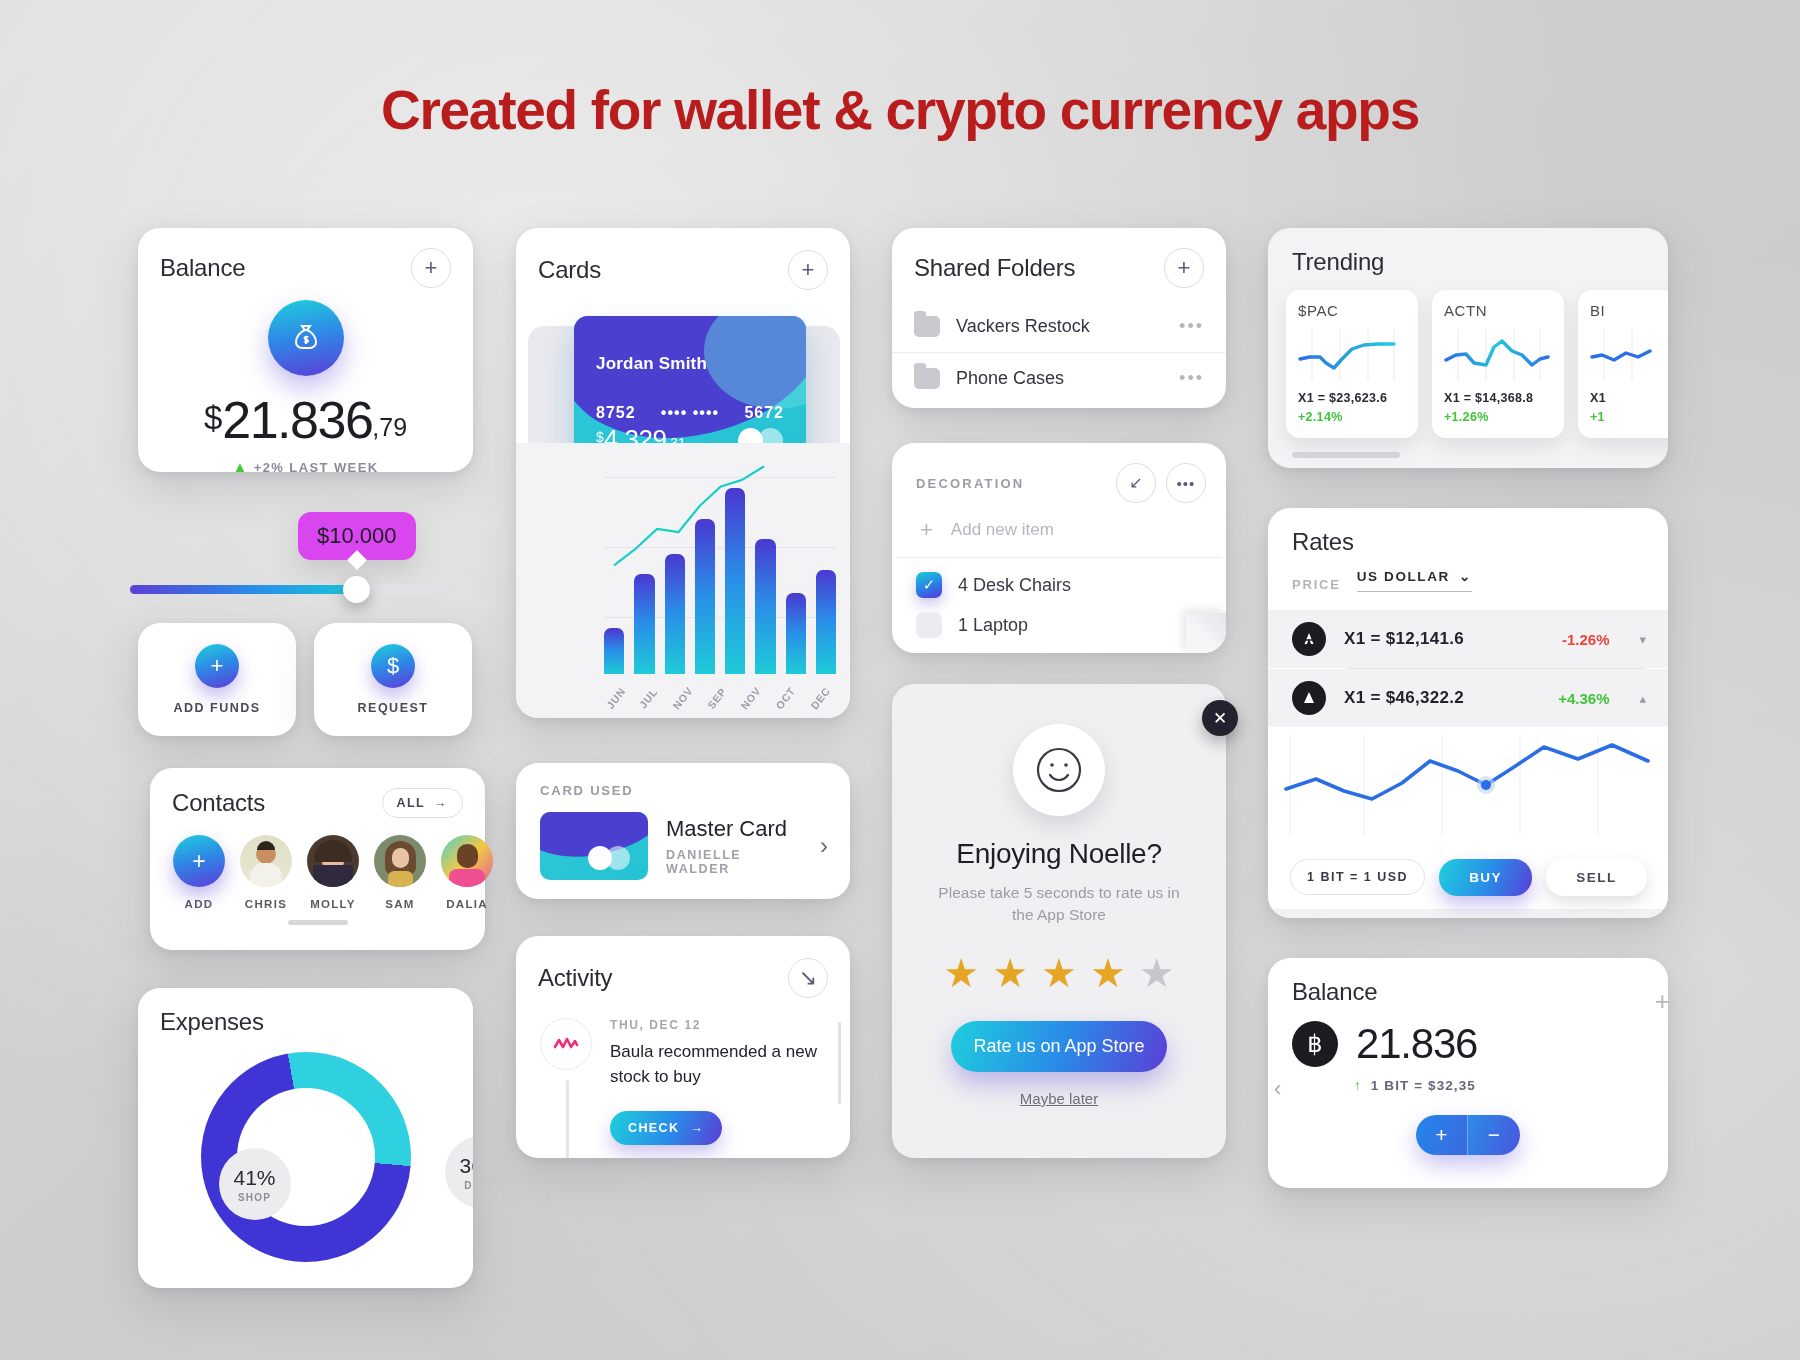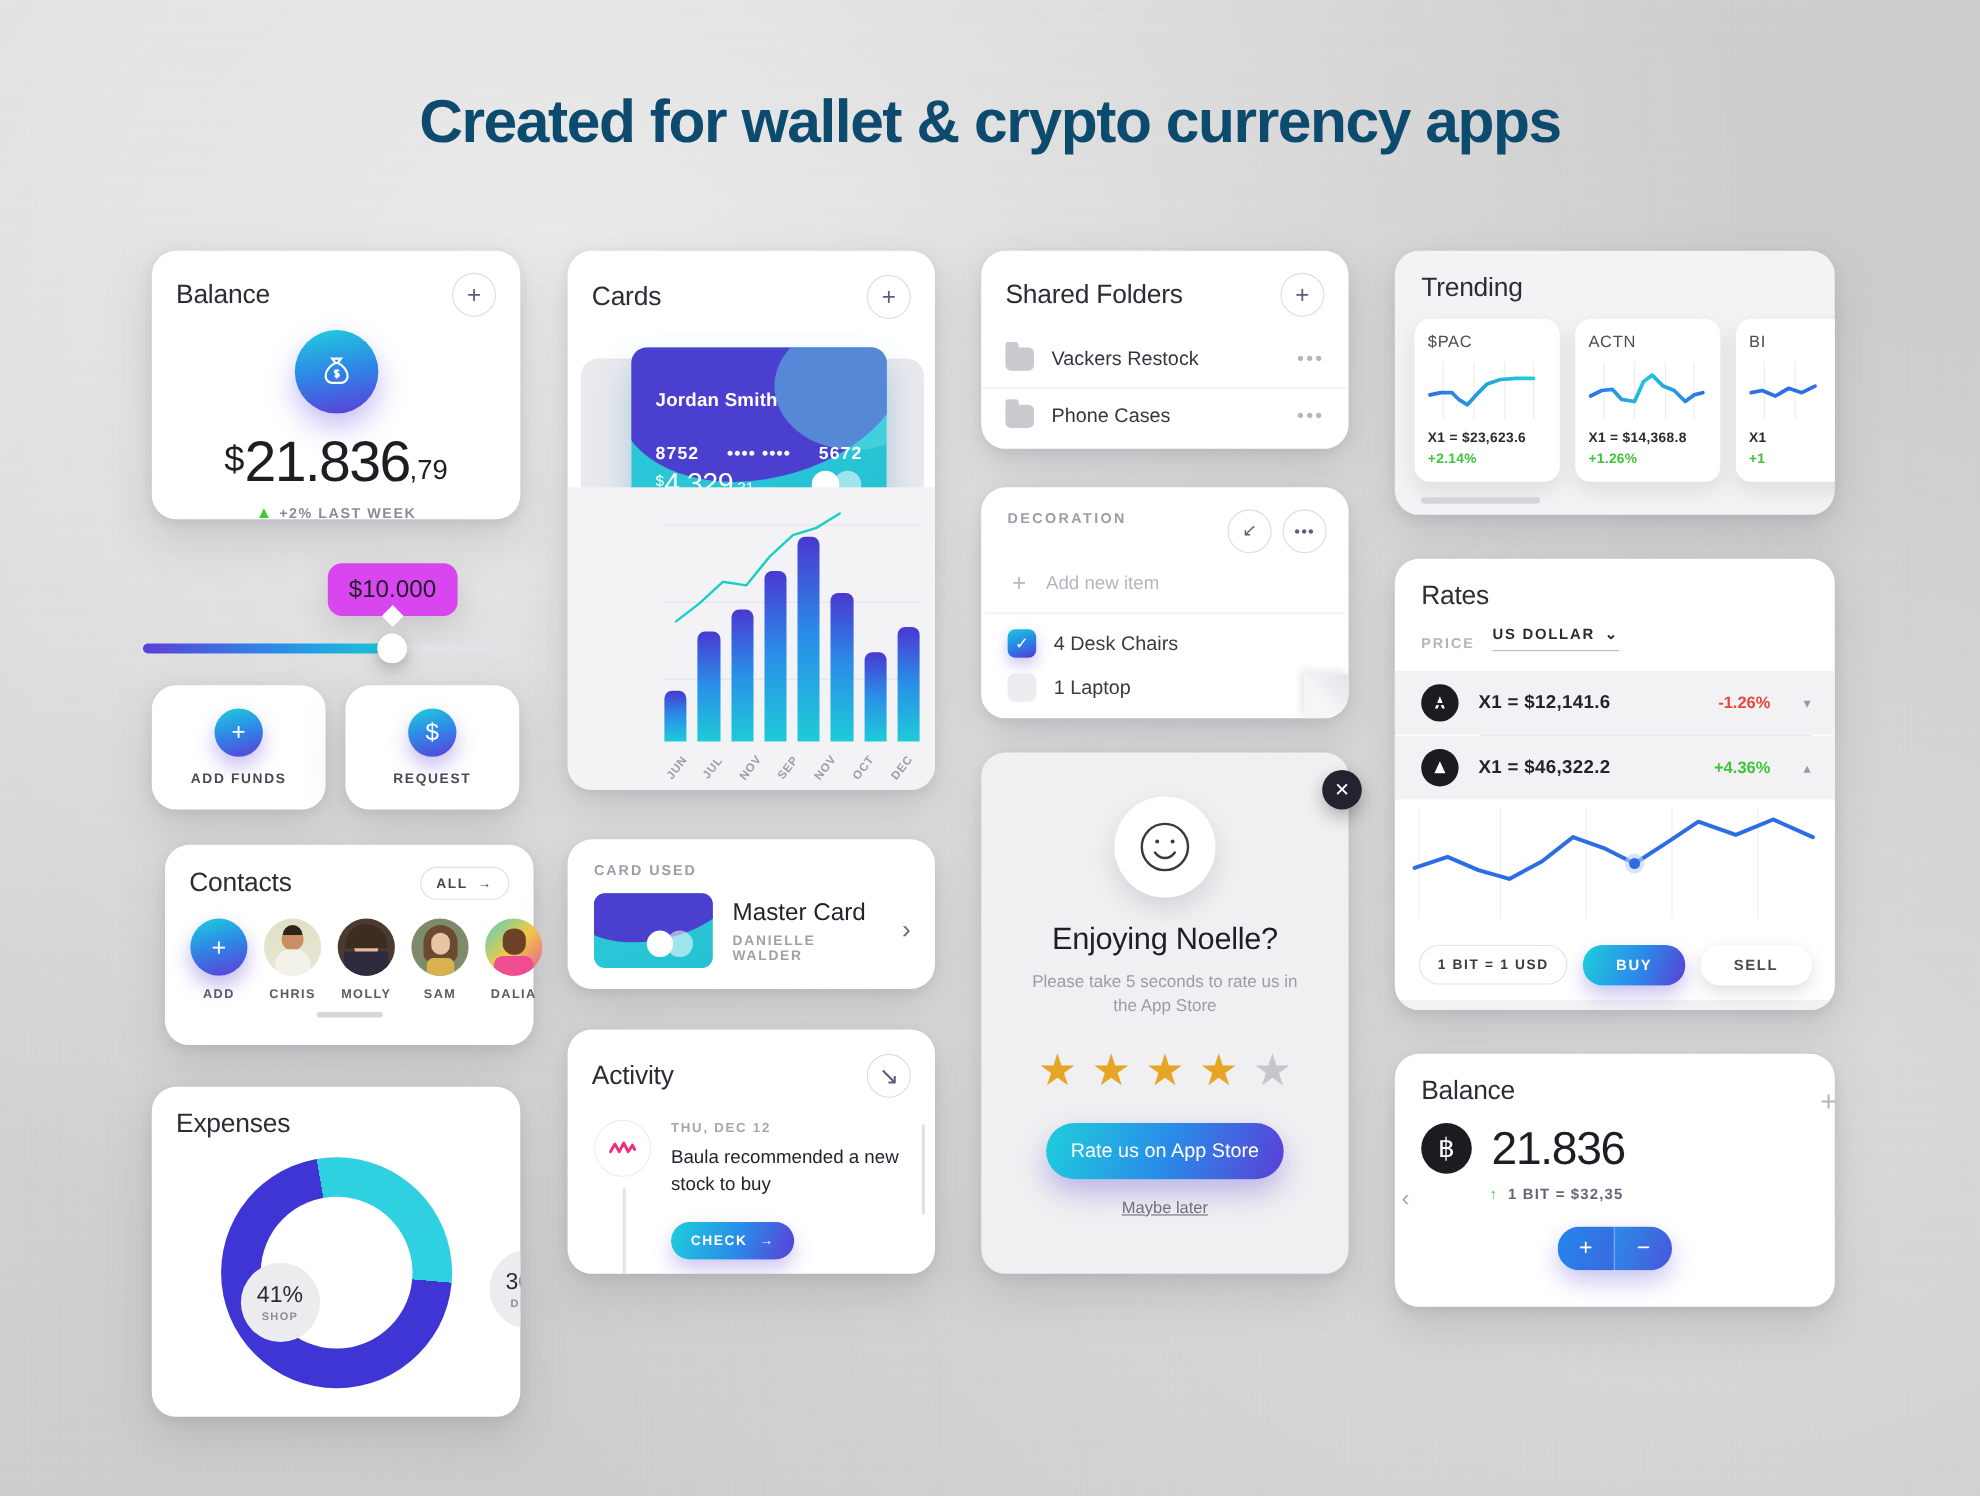--- a/index.html
+++ b/index.html
@@ -16,21 +16,21 @@
   }
   .noise {
     position: absolute; inset: 0; pointer-events: none; opacity: .30;
     background-image:
       repeating-linear-gradient(0deg, rgba(0,0,0,.025) 0 1px, rgba(255,255,255,.025) 1px 2px),
       repeating-linear-gradient(90deg, rgba(0,0,0,.02) 0 1px, rgba(255,255,255,.02) 1px 2px);
   }
   .headline {
     position: absolute; top: 78px; left: 0; width: 100%;
     text-align: center; font-size: 55px; font-weight: 700;
-    letter-spacing: -1.3px; color: #0c4a6e;
+    letter-spacing: -1.3px; color: #b91c1c;
   }
   .card {
     position: absolute; background: #fff; border-radius: 22px;
     box-shadow: 0 18px 40px rgba(140,140,150,.30), 0 3px 10px rgba(120,120,130,.16);
   }
   .card-title { font-size: 24px; font-weight: 400; color: #2c2c34; letter-spacing: -.2px; }
   .circle-btn {
     width: 40px; height: 40px; border-radius: 50%;
     border: 1.6px solid #dcdce2; display: flex; align-items: center; justify-content: center;
     color: #5b5b7a; font-size: 22px; line-height: 1; background: transparent;
@@ -174,21 +174,21 @@
   .folder-row { display:flex; align-items:center; gap:16px; padding: 0 22px; height: 52px; }
   .folder-row + .folder-row { border-top:1px solid #eeeef2; }
   .folder-rows { margin-top: 12px; }
   .folder-icon { width:26px; height:21px; background:#c9c9d0; border-radius:3px 5px 5px 5px; position:relative; flex:none;}
   .folder-icon:before{ content:""; position:absolute; left:0; top:-5px; width:12px;height:6px;background:#c9c9d0;border-radius:3px 3px 0 0;}
   .folder-name { font-size:18px; color:#353542; }
   .dots { margin-left:auto; color:#b5b5be; letter-spacing:2px; font-size:18px; }
 
   
   #decoration-card { left: 892px; top: 443px; width: 334px; height: 210px; overflow:hidden; }
-  #decoration-card .hdr { display:flex; justify-content:space-between; align-items:flex-start; padding: 20px 20px 0 24px; }
+  #decoration-card .hdr { display:flex; justify-content:space-between; align-items:center; padding: 20px 20px 0 24px; }
   .deco-title { font-size:13px; letter-spacing:2.2px; font-weight:600; color:#9c9ca6; }
   .deco-btns { display:flex; gap:10px; }
   .deco-add { display:flex; align-items:center; gap:18px; padding: 14px 24px 14px 24px; color:#b6b6bf; font-size:17px;
     border-bottom:1px solid #ececf0; margin: 0 4px; }
   .deco-item { display:flex; align-items:center; gap:16px; padding: 14px 24px 0; }
   .cbox { width:26px;height:26px;border-radius:7px;flex:none; display:flex;align-items:center;justify-content:center; color:#fff; font-size:15px;}
   .cbox.on { background: linear-gradient(160deg,#19ccd6 0%, #2a7ee8 55%, #5338d4 100%); box-shadow:0 6px 14px rgba(80,60,200,.30); }
   .cbox.off { background:#ececf0; }
   .deco-label { font-size:18px; color:#3a3a46; }
   .dogear { position:absolute; right:0; bottom:0; width:40px; height:40px;

